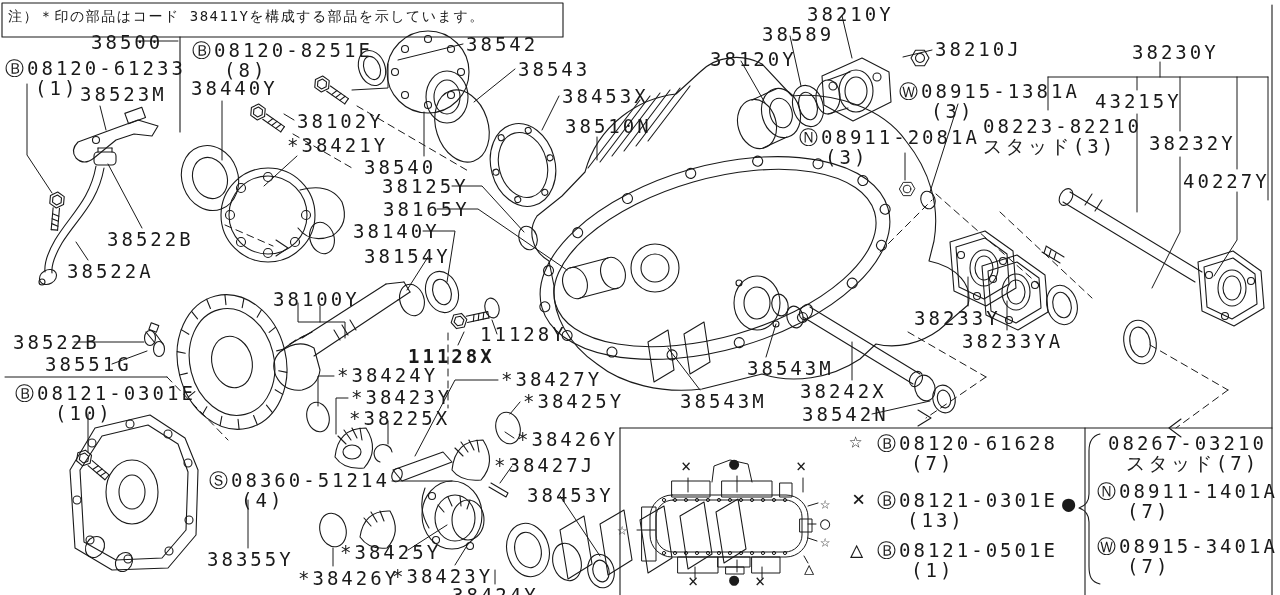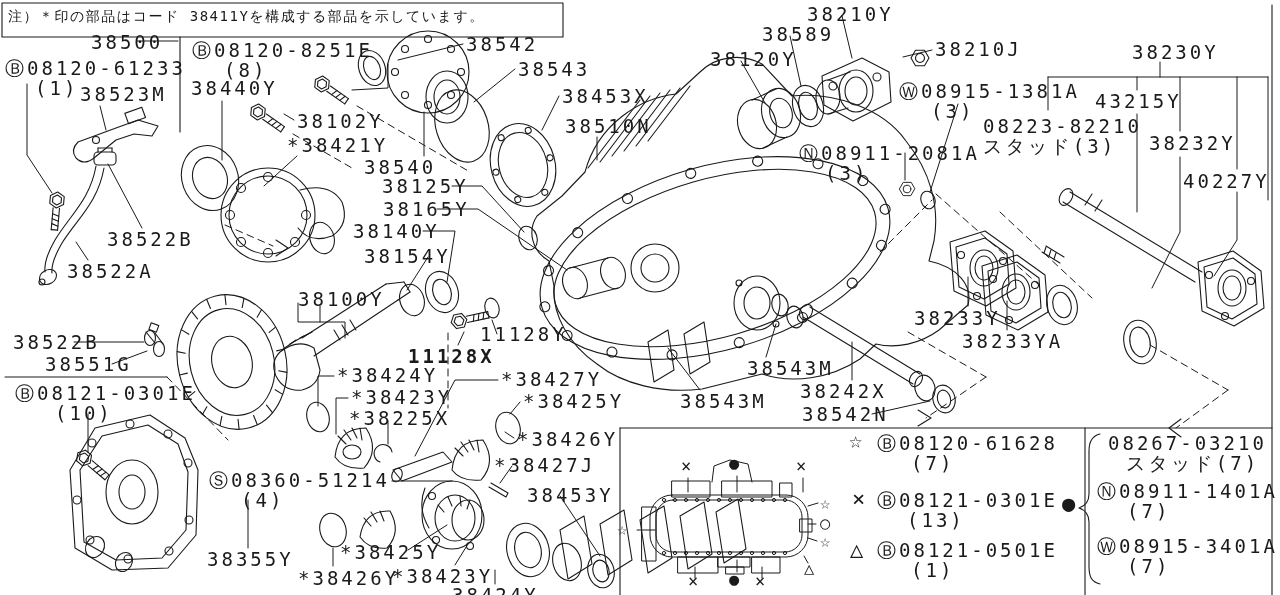--- a/index.html
+++ b/index.html
@@ -516,21 +516,21 @@
       <div class="lbl" style="left: 565px; top: 117px;">38510N</div>
       <div class="lbl" style="left: 297px; top: 112px;">38102Y</div>
       <div class="lbl" style="left: 287px; top: 136px;">*38421Y</div>
       <div class="lbl" style="left: 364px; top: 158px;">38540</div>
       <div class="lbl" style="left: 382px; top: 177px;">38125Y</div>
       <div class="lbl" style="left: 367px; top: 200px; margin-left: 16px;">38165Y</div>
       <div class="lbl" style="left: 353px; top: 222px;">38140Y</div>
       <div class="lbl" style="left: 364px; top: 247px;">38154Y</div>
       <div class="lbl" style="left: 107px; top: 230px;">38522B</div>
       <div class="lbl" style="left: 67px; top: 262px;">38522A</div>
-      <div class="lbl" style="left: 298px; top: 290px;">38100Y</div>
+      <div class="lbl" style="left: 273px; top: 290px;">38100Y</div>
       <div class="lbl" style="left: 480px; top: 325px;">11128Y</div>
       <div class="lbl" style="left: 408px; top: 347px; font-weight: bold;">11128X</div>
       <div class="lbl" style="left: 13px; top: 333px;">38522B</div>
       <div class="lbl" style="left: 45px; top: 355px;">38551G</div>
       <div class="lbl" style="left: 15px; top: 384px;">Ⓑ08121-0301E<span class="sub" style="margin-left: 40px;">(10)</span></div>
       <div class="lbl" style="left: 337px; top: 366px;">*38424Y</div>
       <div class="lbl" style="left: 351px; top: 388px;">*38423Y</div>
       <div class="lbl" style="left: 349px; top: 409px;">*38225X</div>
       <div class="lbl" style="left: 501px; top: 370px;">*38427Y</div>
       <div class="lbl" style="left: 523px; top: 392px;">*38425Y</div>
@@ -541,21 +541,21 @@
       <div class="lbl" style="left: 207px; top: 550px;">38355Y</div>
       <div class="lbl" style="left: 340px; top: 543px;">*38425Y</div>
       <div class="lbl" style="left: 298px; top: 569px;">*38426Y</div>
       <div class="lbl" style="left: 392px; top: 567px;">*38423Y</div>
       <div class="lbl" style="left: 452px; top: 586px;">38424Y</div>
       <div class="lbl" style="left: 807px; top: 5px;">38210Y</div>
       <div class="lbl" style="left: 762px; top: 25px;">38589</div>
       <div class="lbl" style="left: 710px; top: 50px;">38120Y</div>
       <div class="lbl" style="left: 935px; top: 40px;">38210J</div>
       <div class="lbl" style="left: 867px; top: 82px; margin-left: 32px;">Ⓦ08915-1381A<span class="sub" style="margin-left: 32px;">(3)</span></div>
-      <div class="lbl" style="left: 799px; top: 128px; margin-top: 16px;">Ⓝ08911-2081A<span class="sub" style="margin-left: 26px;">(3)</span></div>
+      <div class="lbl" style="left: 799px; top: 128px;">Ⓝ08911-2081A<span class="sub" style="margin-left: 26px;">(3)</span></div>
       <div class="lbl" style="left: 983px; top: 117px;">08223-82210<span class="sub small" style="margin-left: 0px;">スタッド(3)</span></div>
       <div class="lbl" style="left: 1132px; top: 43px;">38230Y</div>
       <div class="lbl" style="left: 1095px; top: 92px;">43215Y</div>
       <div class="lbl" style="left: 1149px; top: 134px;">38232Y</div>
       <div class="lbl" style="left: 1183px; top: 172px;">40227Y</div>
       <div class="lbl" style="left: 914px; top: 309px;">38233Y</div>
       <div class="lbl" style="left: 962px; top: 332px;">38233YA</div>
       <div class="lbl" style="left: 747px; top: 359px;">38543M</div>
       <div class="lbl" style="left: 680px; top: 392px;">38543M</div>
       <div class="lbl" style="left: 800px; top: 382px;">38242X</div>

